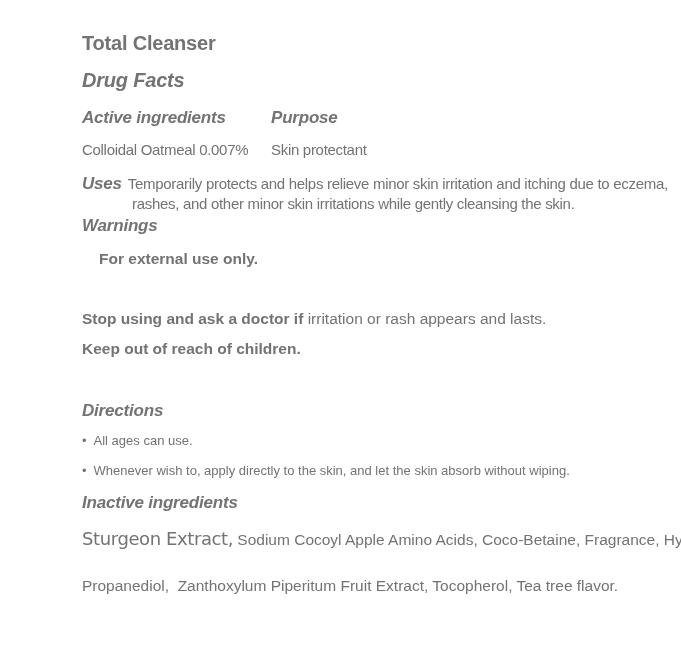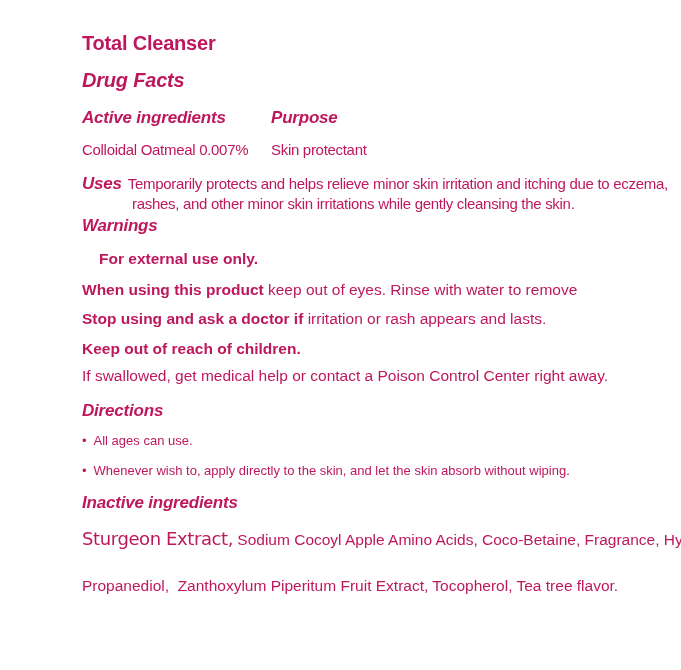--- a/index.html
+++ b/index.html
@@ -1,21 +1,21 @@
 <!DOCTYPE html>
 <html><head>
 <meta charset="utf-8">
 <style>
   html, body { margin: 0; padding: 0; background: #ffffff; }
   .page {
     position: relative;
     width: 681px;
     height: 670px;
     background: #ffffff;
-    color: #be185d;
+    color: #737373;
     font-family: "Liberation Sans", sans-serif;
     overflow: hidden;
     text-align: center;
   }
   .abs { position: absolute; left: 82px; white-space: nowrap; }
 
   .product-title {
     top: 32px;
     font-size: 20px;
     font-weight: 700;
@@ -93,31 +93,25 @@
   <div class="abs cond uses-line1">
     <span class="uses-label">Uses</span><span>Temporarily protects and helps relieve minor skin irritation and itching due to eczema,</span>
   </div>
   <div class="abs cond uses-line2">rashes, and other minor skin irritations while gently cleansing the skin.</div>
 
   <div class="abs section-heading warnings-heading">Warnings</div>
 
   <div class="abs stmt stmt-1">
     <b>For external use only.</b><span></span>
   </div>
-  <div class="abs stmt stmt-2">
-    <b>When using this product</b><span> keep out of eyes. Rinse with water to remove</span>
-  </div>
   <div class="abs stmt stmt-4">
     <b>Keep out of reach of children.</b><span></span>
   </div>
   <div class="abs stmt stmt-3">
     <b>Stop using and ask a doctor if</b><span> irritation or rash appears and lasts.</span>
-  </div>
-  <div class="abs stmt stmt-5">
-    <b></b><span>If swallowed, get medical help or contact a Poison Control Center right away.</span>
   </div>
 
   <div class="abs section-heading directions-heading">Directions</div>
 
   <div class="abs bullet-line bullet-1">
     <span class="bullet-glyph">•</span><span>All ages can use.</span>
   </div>
   <div class="abs bullet-line bullet-2">
     <span class="bullet-glyph">•</span><span>Whenever wish to, apply directly to the skin, and let the skin absorb without wiping.</span>
   </div>

